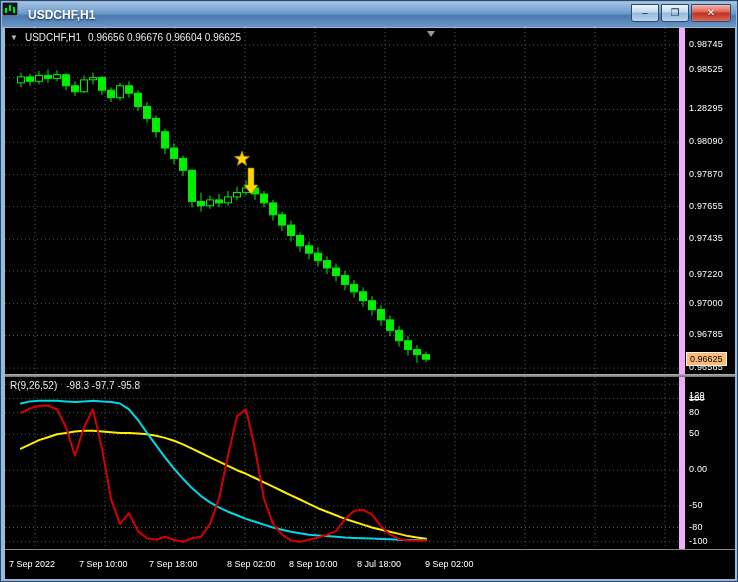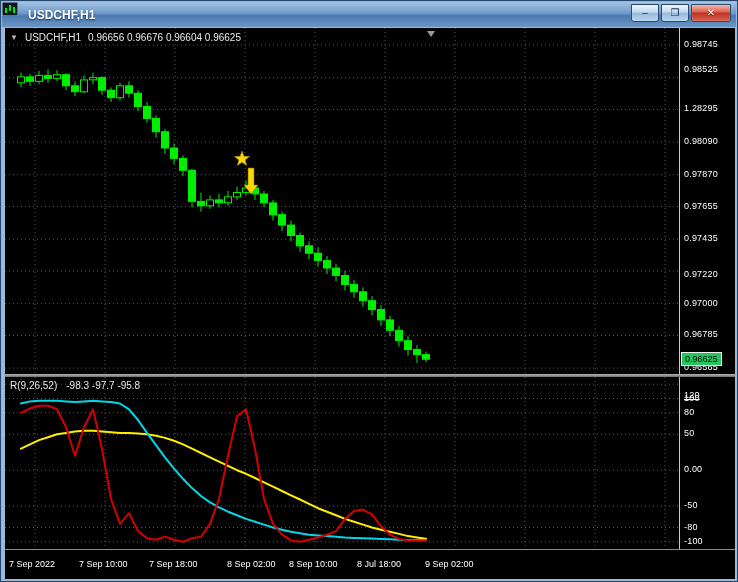--- a/index.html
+++ b/index.html
@@ -37,21 +37,21 @@
     text-shadow:0 1px 1px rgba(60,0,0,.7);
   }
   .client{
     position:absolute;left:4px;top:27px;width:730px;height:551px;
     background:#000;
   }
   #main-pane{position:absolute;left:0;top:0;width:674px;height:346px;overflow:hidden;}
   #ind-pane{position:absolute;left:0;top:349px;width:674px;height:172px;overflow:hidden;padding-left:44px;}
   #price-axis{
     position:absolute;left:674px;top:0;width:56px;height:521px;
-    border-left:1px solid #f0abfc;background:#000;
+    border-left:6px solid #f0abfc;background:#000;
   }
   #pane-separator{
     position:absolute;left:0;top:346px;width:730px;height:3px;
     background:linear-gradient(#b5b5b5,#6f6f6f);z-index:5;
   }
   #time-sep{position:absolute;left:0;top:521px;width:730px;height:1px;background:#8a8a8a;}
   #time-axis{position:absolute;left:0;top:522px;width:730px;height:29px;background:#000;}
   svg{position:absolute;left:0;top:0;display:block;}
   .chart-header{
     position:absolute;left:5px;top:4px;color:#eaeaea;font-size:10px;
@@ -60,21 +60,21 @@
   .collapse{color:#b9b9b9;font-size:8px;}
   .ind-header{
     position:absolute;left:5px;top:3px;color:#eaeaea;font-size:10px;
     display:flex;gap:9px;white-space:nowrap;
   }
   .axis-label{
     position:absolute;left:4px;color:#fff;font-size:9px;line-height:11px;
     white-space:nowrap;letter-spacing:.2px;
   }
   .cur-price{
-    position:absolute;left:1px;background:#22c55e;color:#000;
+    position:absolute;left:1px;background:#fdba74;color:#000;
     font-size:9px;line-height:12px;padding:0 3px;border:1px solid #f2f2f2;
     white-space:nowrap;z-index:6;
   }
   .time-label{position:absolute;top:9px;color:#fff;font-size:9px;white-space:nowrap;}
 </style>
 </head>
 <body>
 
 <div class="window">
   <div class="titlebar">

